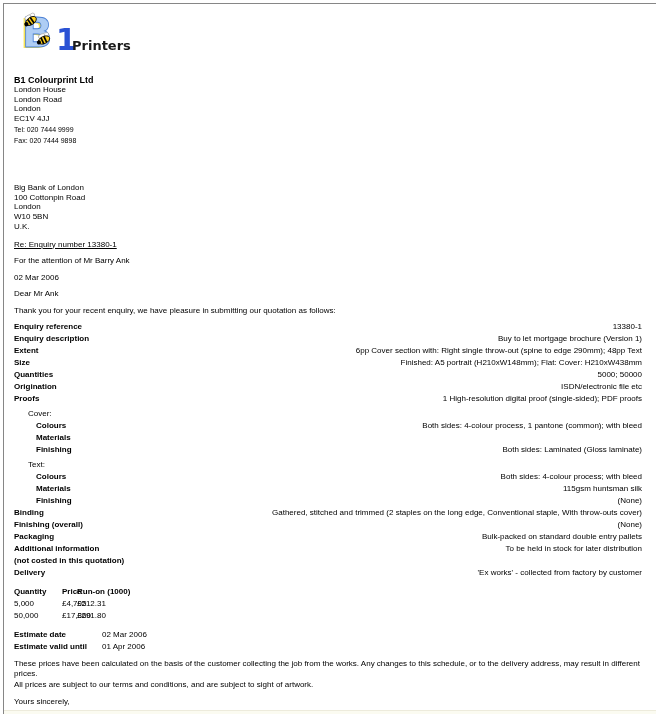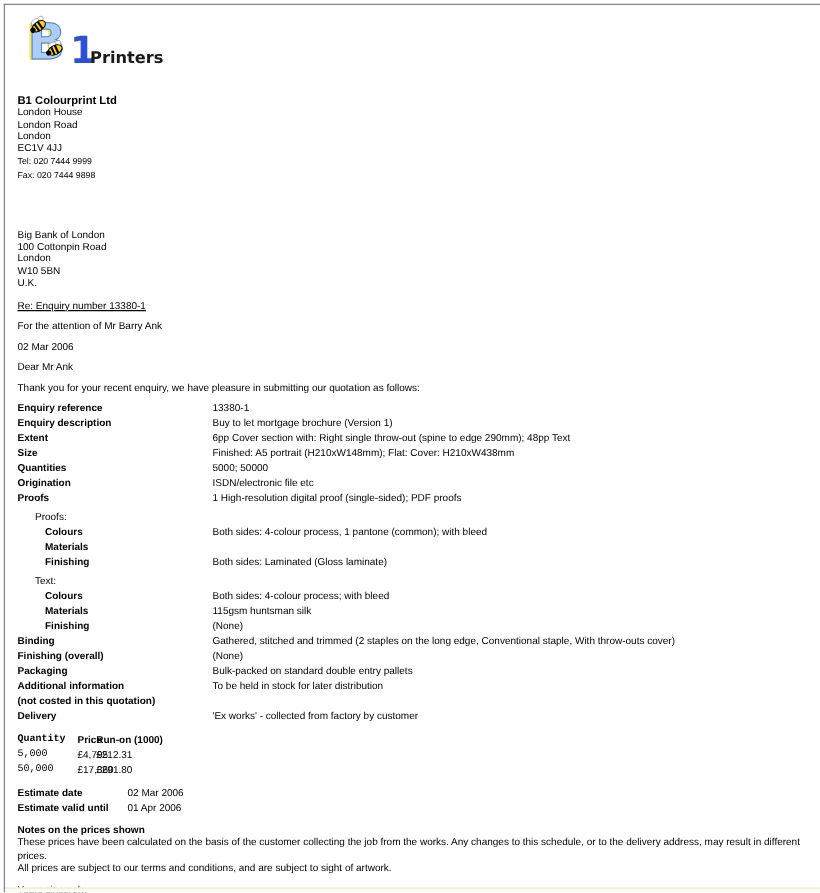--- a/index.html
+++ b/index.html
@@ -34,25 +34,25 @@
   .para { margin-top:6px; }
   .para-first { margin-top:8px;text-decoration:underline; }
 
   .spec { margin-top:5px; }
   .spec-row { display:flex; line-height:12px; }
   .spec-row.gap { margin-top:3px; }
   .spec-label { flex:none; width:156px; font-weight:bold; padding-right:4px; }
   .spec-label.plain { font-weight:normal; }
   .spec-label.ind1 { padding-left:14px; }
   .spec-label.ind2 { padding-left:22px; }
-  .spec-value { flex:1; }
+  .spec-value { flex:1;text-align:right; }
 
   .prices { margin-top:7px; }
   .price-row { display:flex; line-height:12px; }
-  .price-c1 { flex:none; width:48px;font-family:Liberation Mono, monospace; }
+  .price-c1 { flex:none; width:48px; }
   .price-c2 { flex:none; width:15px; }
   .price-c3 { flex:1; }
 
   .estimate { margin-top:7px; }
   .est-row { display:flex; line-height:12px; }
   .est-label { flex:none; min-width:88px; font-weight:bold; }
 
   .notes { margin-top:6px; }
   .notes div { line-height:10.3px; }
   .notes-heading { font-weight:bold; }
@@ -162,21 +162,21 @@
         <div class="spec-value">ISDN/electronic file etc</div>
       </div>
       <div class="spec-row">
         <div class="spec-label">
           <div>Proofs</div>
         </div>
         <div class="spec-value">1 High-resolution digital proof (single-sided); PDF proofs</div>
       </div>
       <div class="spec-row gap">
         <div class="spec-label plain ind1">
-          <div>Proofs:</div>
+          <div>Cover:</div>
         </div>
         <div class="spec-value"></div>
       </div>
       <div class="spec-row">
         <div class="spec-label ind2">
           <div>Colours</div>
         </div>
         <div class="spec-value">Both sides: 4-colour process, 1 pantone (common); with bleed</div>
       </div>
       <div class="spec-row">
@@ -270,21 +270,20 @@
       <span class="est-label">Estimate date</span>
       <span>02 Mar 2006</span>
     </div>
     <div class="est-row">
       <span class="est-label">Estimate valid until</span>
       <span>01 Apr 2006</span>
     </div>
   </div>
 
   <div class="notes">
-    <div class="notes-heading">Notes on the prices shown</div>
     <div>These prices have been calculated on the basis of the customer collecting the job from the works. Any changes to this schedule, or to the delivery address, may result in different prices.</div>
     <div>All prices are subject to our terms and conditions, and are subject to sight of artwork.</div>
   </div>
 
   <div class="closing-sincerely">Yours sincerely,</div>
 
 </div>
 
 <div class="bottom-strip"></div>
 

